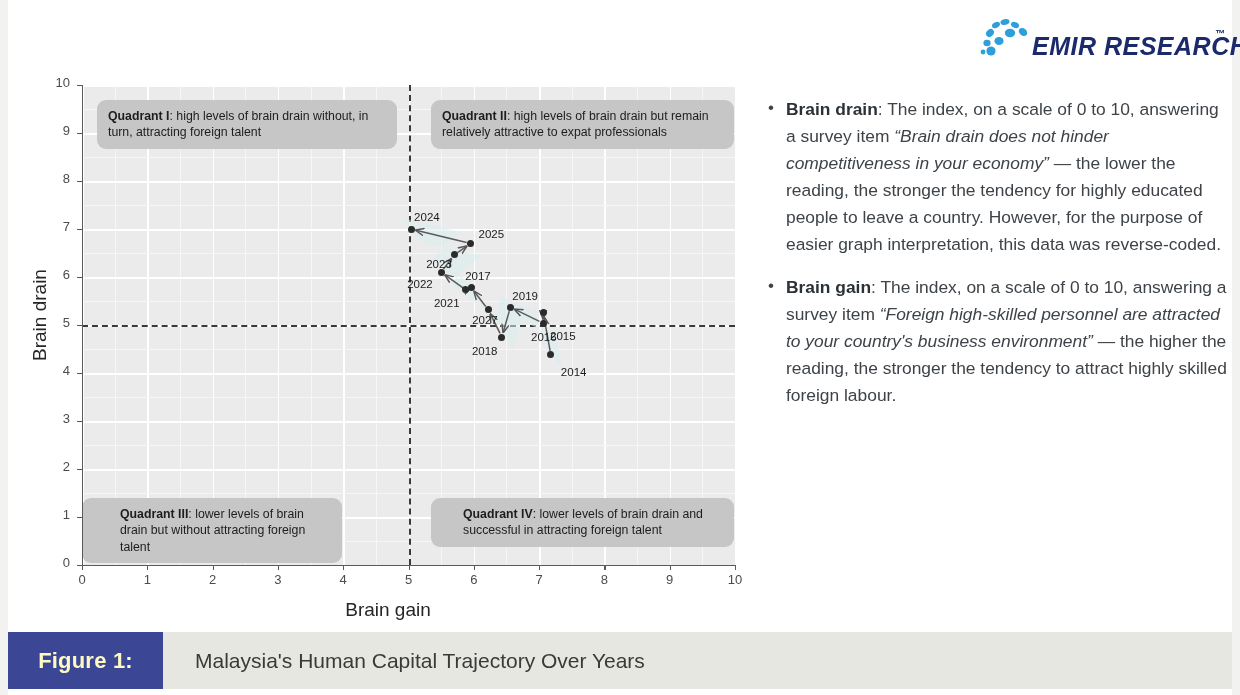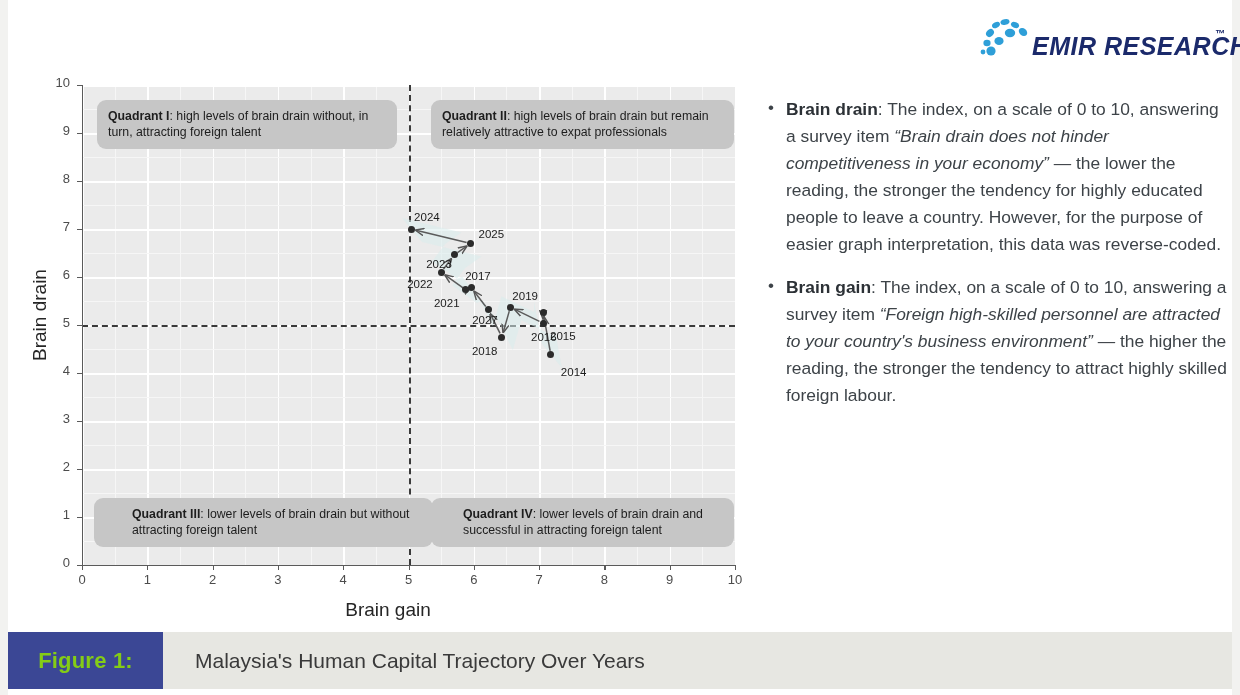--- a/index.html
+++ b/index.html
@@ -77,21 +77,21 @@
 
   
   .quad-box{
     position:absolute;background:#c6c6c6;border-radius:9px;
     padding:8px 11px;font-size:12.3px;line-height:1.33;color:#1d1d1d;
     box-sizing:border-box;
   }
   .quad-box b{font-weight:bold;}
   #quad1{left:15px;top:15px;width:300px;}
   #quad2{left:349px;top:15px;width:303px;}
-  #quad3{left:12px;top:413px;width:339px;padding-left:38px;}
+  #quad3{left:0;top:413px;width:260px;padding-left:38px;}
   #quad4{left:349px;top:413px;width:303px;padding-left:32px;}
 
   
   #data-layer{position:absolute;left:0;top:0;right:0;bottom:0;}
   .pt{
     position:absolute;width:7px;height:7px;border-radius:50%;
     background:#2b2b2b;margin-left:-3.5px;margin-top:-3.5px;
   }
   .pt-label{
     position:absolute;font-size:11.5px;color:#1c1c1c;white-space:nowrap;
@@ -111,21 +111,21 @@
     position:absolute;left:2px;top:-1px;font-size:17px;color:#3d4348;
   }
   #panel b{font-weight:bold;color:#2c3136;}
   #panel i{font-style:italic;}
 
   
   #caption{
     position:absolute;left:8px;top:632px;width:1224px;height:57px;display:flex;
   }
   #caption-badge{
-    width:155px;background:#3b4795;color:#84cc16;
+    width:155px;background:#3b4795;color:#fef9c3;
     display:flex;align-items:center;justify-content:center;
     font-size:22px;font-weight:bold;letter-spacing:.2px;text-align:center;
   }
   #caption-title{
     flex:1;background:#e7e7e2;color:#3a3a3a;
     display:flex;align-items:center;padding-left:32px;
     font-size:21px;
   }
 </style>
 </head>

